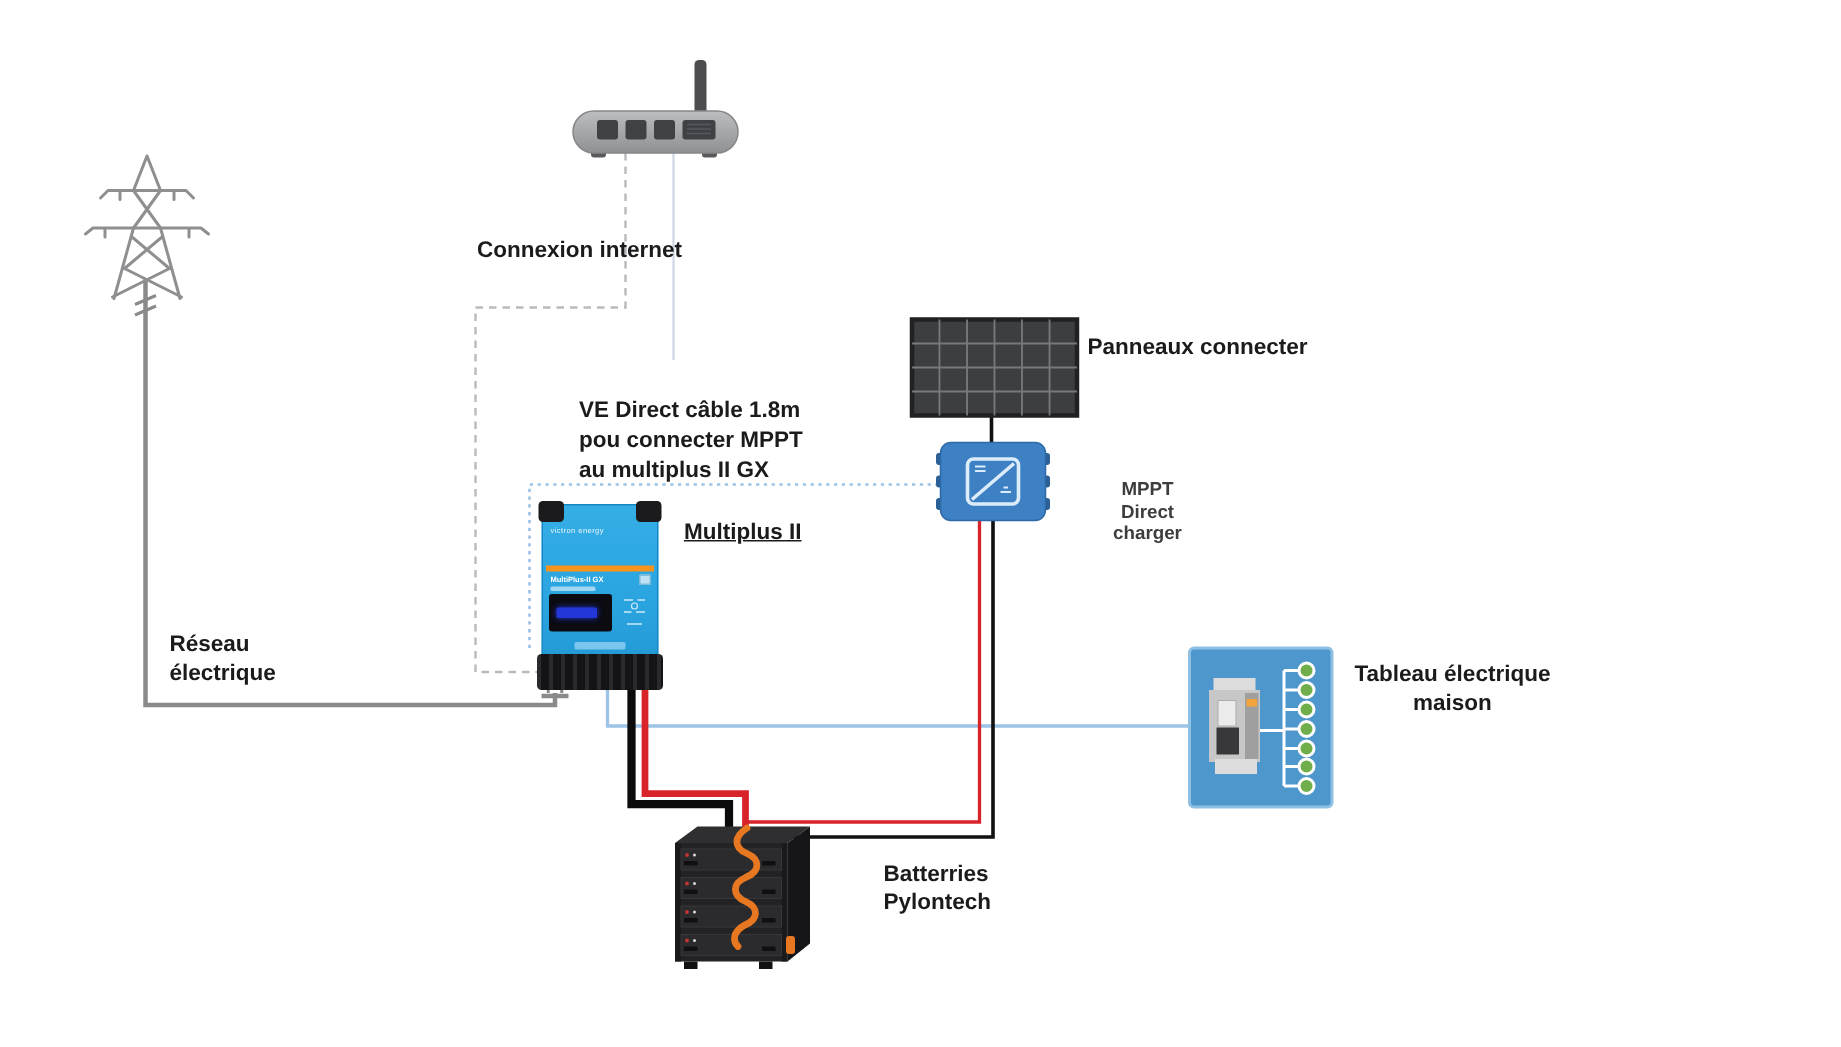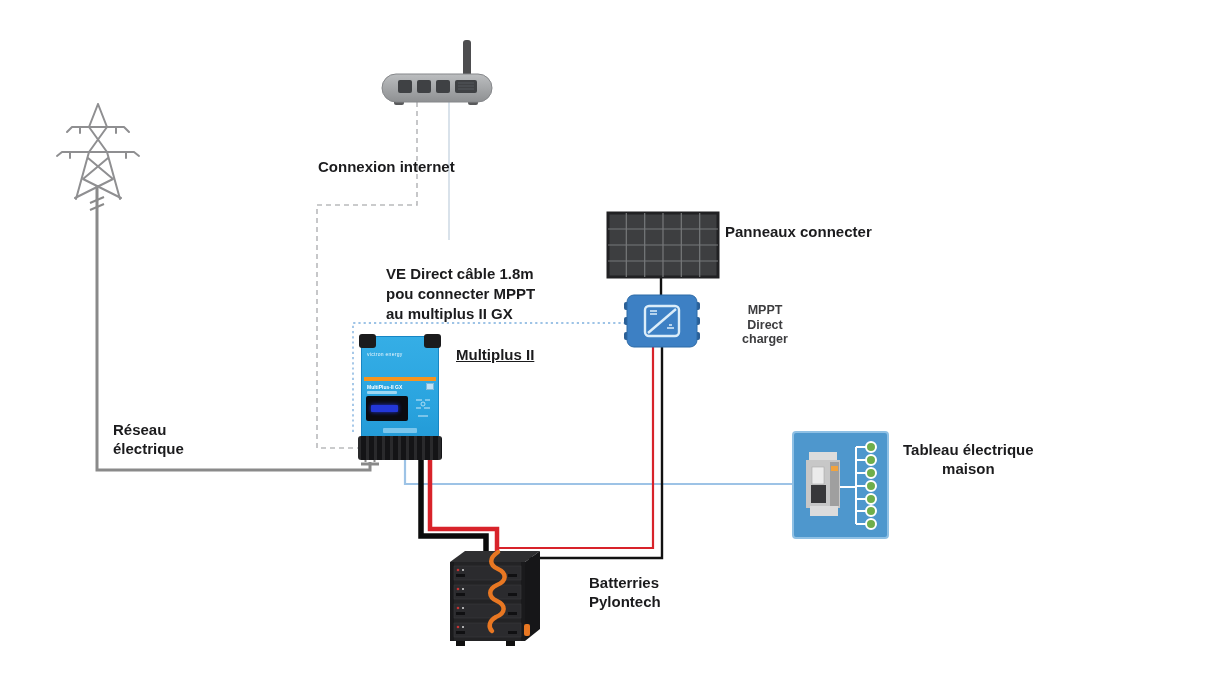--- a/index.html
+++ b/index.html
@@ -203,21 +203,21 @@
   <div class="lbl" style="left:318px;top:157px;">Connexion internet</div>
 
   <div class="lbl" style="left:386px;top:264px;line-height:20px;">
     <div>VE Direct câble 1.8m</div>
     <div>pou connecter MPPT</div>
     <div>au multiplus II GX</div>
   </div>
 
   <div class="lbl" style="left:725px;top:222px;">Panneaux connecter</div>
 
-  <div class="lbl-mppt" style="left:696px;top:303px;padding-left:41px;">
+  <div class="lbl-mppt" style="left:696px;top:319px;padding-left:41px;">
     <div>MPPT</div>
     <div>Direct</div>
     <div>charger</div>
   </div>
 
   <div class="lbl" style="left:456px;top:345px;text-decoration:underline;">Multiplus II</div>
 
   <div class="lbl" style="left:113px;top:420px;">
     <div>Réseau</div>
     <div>électrique</div>

